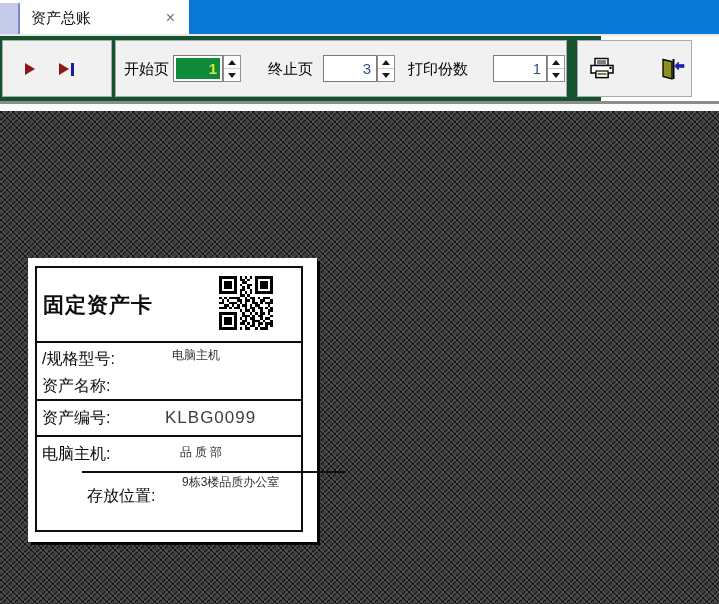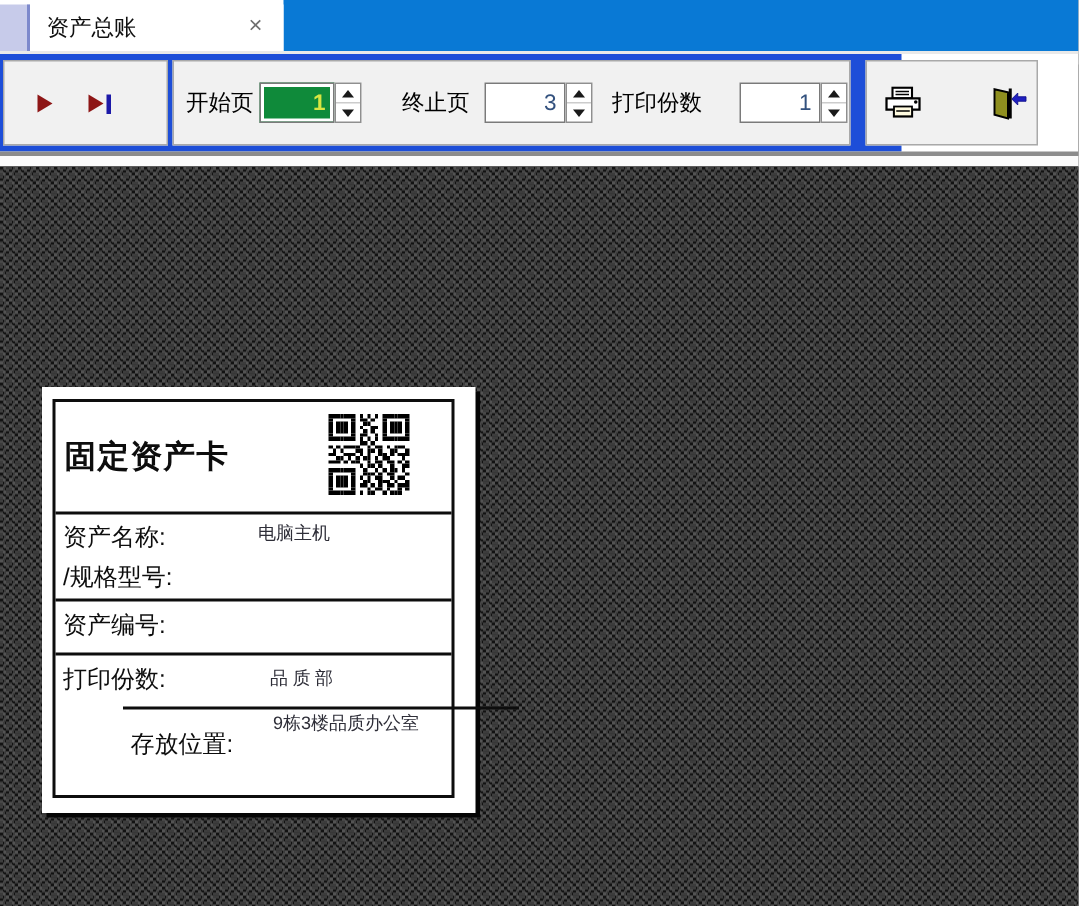--- a/index.html
+++ b/index.html
@@ -12,21 +12,21 @@
   .corner-block { position:absolute; top:3px; left:0; width:20px; height:31px;
     background:#c7cbea; border-right:2px solid #7d89cc; }
   .tabfill { position:absolute; top:0; left:189px; width:530px; height:34px; background:#0979d5; }
   .tab { position:absolute; top:3px; left:22px; width:167px; height:31px; background:#ffffff;
     display:flex; align-items:center; }
   .tab-label { margin-left:9px; font-size:15px; color:#101010; }
   .tab-close { position:absolute; right:14px; top:6px; font-size:16px; color:#6f6f6f; cursor:default; }
   .strip-under { position:absolute; top:34px; left:0; width:719px; height:2px; background:#e9e9e9; }
 
   
-  .toolbar { position:absolute; top:36px; left:0; width:601px; height:65px; background:#1d4ed8; }
+  .toolbar { position:absolute; top:36px; left:0; width:601px; height:65px; background:#14532d; }
   .panel { position:absolute; top:4px; height:57px; background:#f1f1f1; border:1px solid #a9a9a9; }
   .panel-nav { left:2px; width:110px; }
   .panel-pages { left:115px; width:452px; }
   .panel-actions { left:577px; width:115px; }
 
   .tool-btn { position:absolute; top:6px; width:30px; height:44px; border:none; background:transparent;
     display:flex; align-items:center; justify-content:center; cursor:pointer; }
   .tri-right { width:0; height:0; border-top:6px solid transparent; border-bottom:6px solid transparent;
     border-left:10px solid #8e1616; }
   .nav-bar { width:3px; height:13px; background:#1c19a8; margin-left:2px; }
@@ -626,32 +626,33 @@
               <s class="on"></s>
               <s class="on"></s>
               <s class="on"></s>
               <s></s>
               <s></s>
             </div>
         </div>
 
         <div class="row row-name">
           <div class="cell-label lbl-lines">
+            <div>/规格型号:</div>
             <div>资产名称:</div>
-            <div>/规格型号:</div>
           </div>
           <span class="val val-name">电脑主机</span>
         </div>
 
         <div class="row row-code">
           <span class="cell-label lbl-mid">资产编号:</span>
+          <span class="val val-code">KLBG0099</span>
         </div>
 
         <div class="row row-dept">
-          <span class="cell-label lbl-mid">打印份数:</span>
+          <span class="cell-label lbl-mid">电脑主机:</span>
           <span class="val val-dept">品质部</span>
         </div>
 
         <div class="row row-loc">
           <span class="cell-label lbl-loc">存放位置:</span>
           <span class="val val-loc">9栋3楼品质办公室</span>
         </div>
 
       </div>
     </div>

